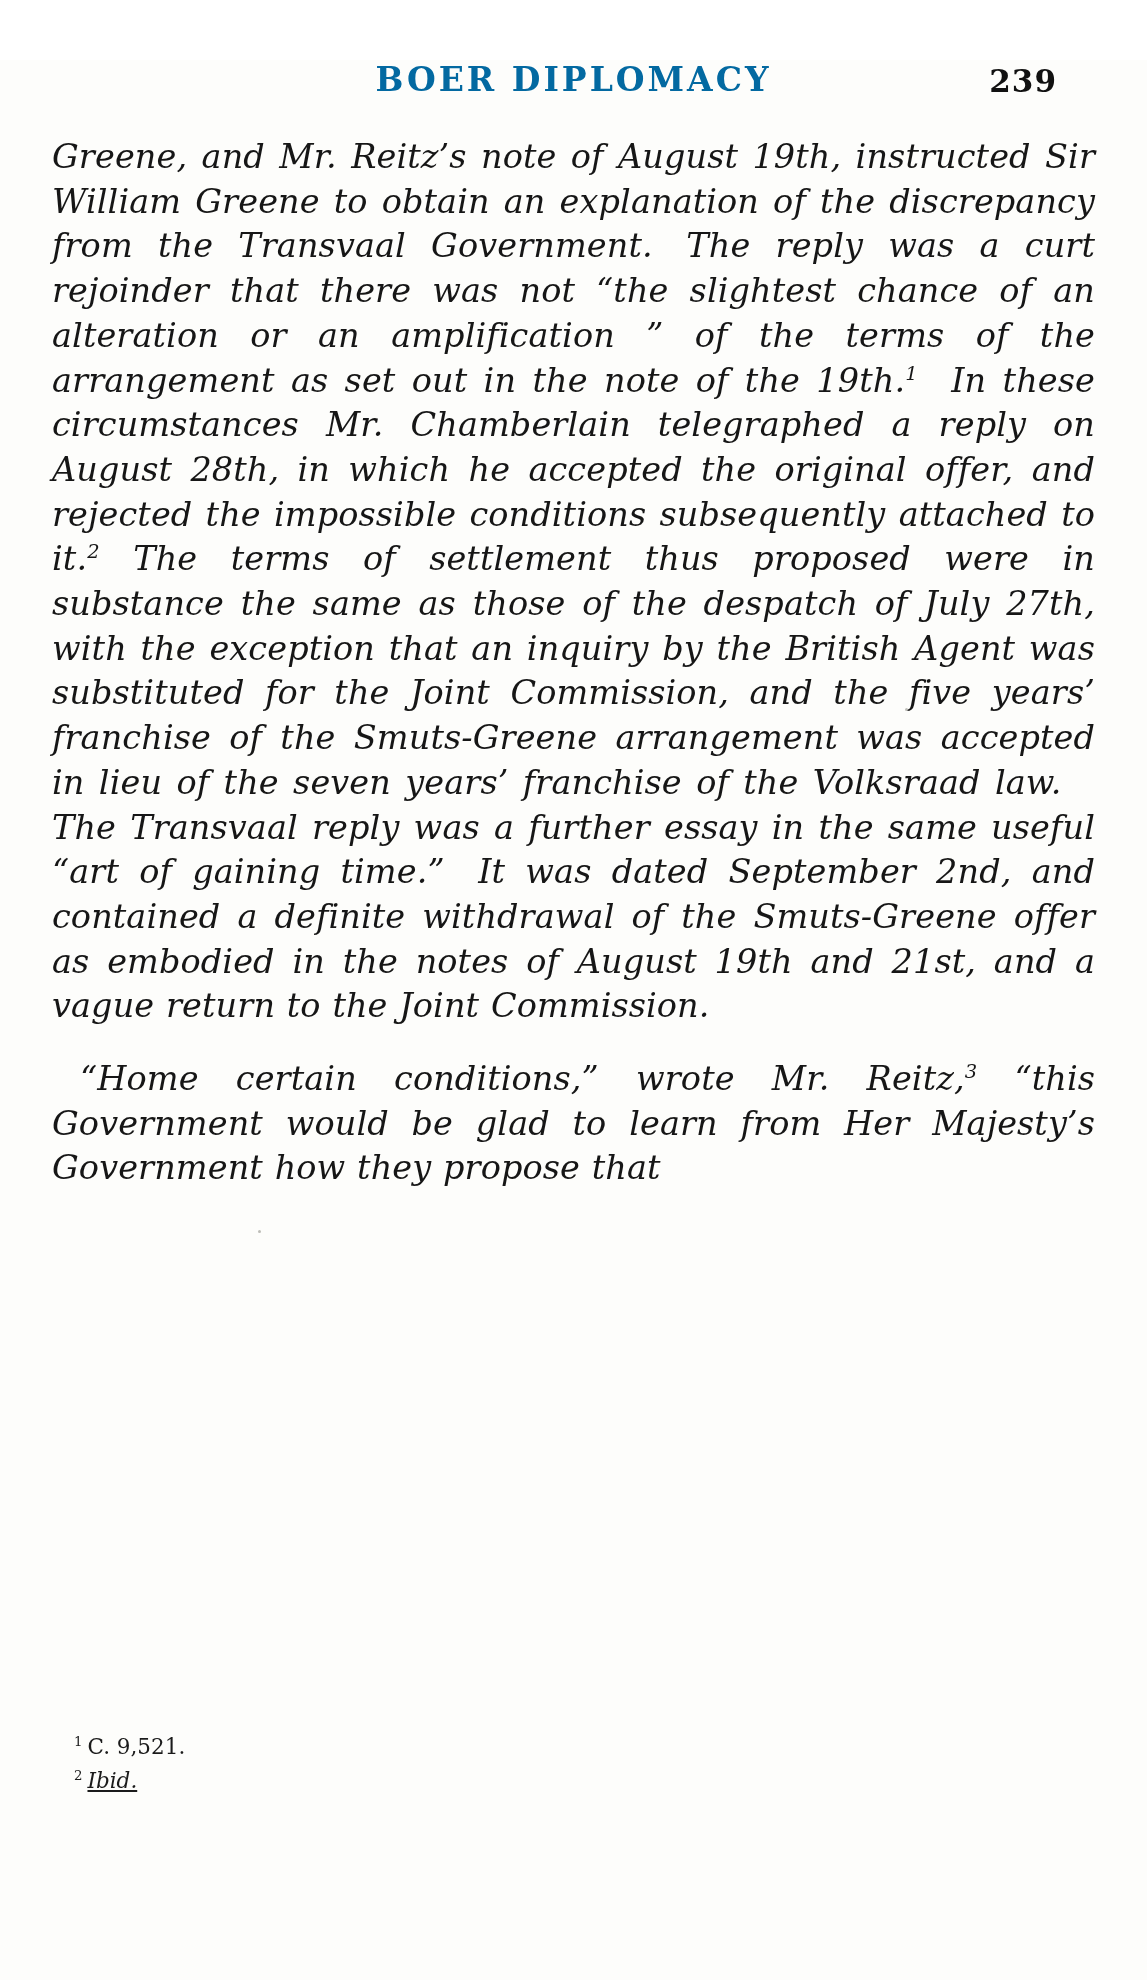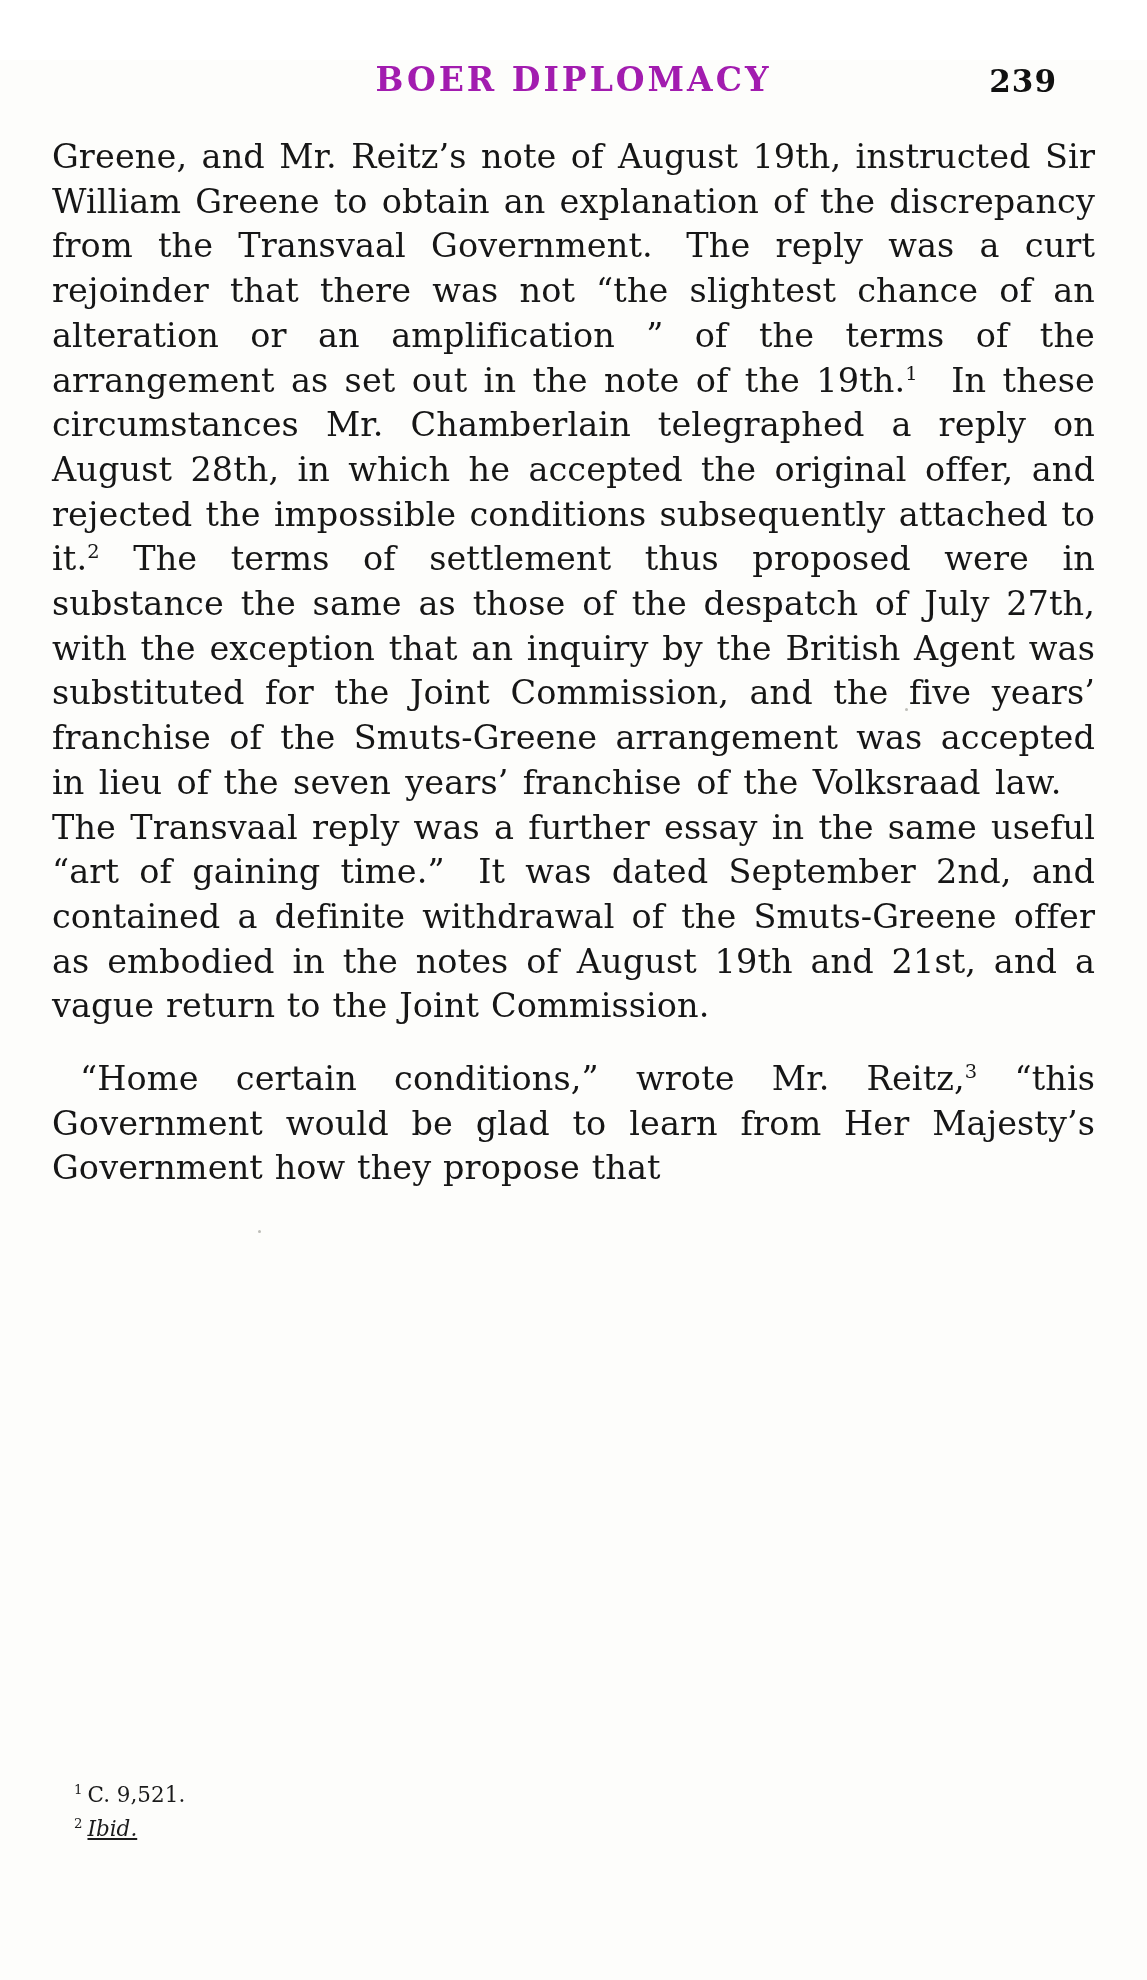--- a/index.html
+++ b/index.html
@@ -28,21 +28,21 @@
     align-items: baseline;
     justify-content: center;
     position: relative;
     margin: 60px 90px 0 90px;
   }
   .running-head-title {
     font-family: "DejaVu Serif", serif;
     font-size: 33px;
     letter-spacing: 3px;
     font-weight: 700;
-    color: #a21caf;
+    color: #0369a1;
     flex: 0 0 auto;
   }
   .page-number {
     position: absolute;
     right: 0;
     bottom: 0;
     font-family: "DejaVu Serif", serif;
     font-size: 31px;
     font-weight: 700;
     letter-spacing: 1px;
@@ -54,37 +54,38 @@
     line-height: 44.7px;
     text-align: justify;
     text-justify: inter-word;
     color: #161616;
     font-family: "DejaVu Serif", serif;
     letter-spacing: 0.1px;
     word-spacing: 1px;
   }
   .body-text p {
     margin: 0;
+    font-style: italic;
   }
   .para-gap {
     height: 28px;
   }
   .indent {
     text-indent: 28px;
   }
   sup {
     font-size: 0.58em;
     vertical-align: super;
     line-height: 0;
   }
   .footnotes {
     position: absolute;
     left: 52px;
     right: 60px;
-    top: 1720px;
+    top: 1672px;
     font-family: "DejaVu Serif", serif;
     font-size: 21.5px;
     line-height: 30px;
     color: #1b1b1b;
   }
   .footnote {
     margin-bottom: 4px;
     text-align: justify;
   }
   .fn-1 { text-indent: 22px; }

